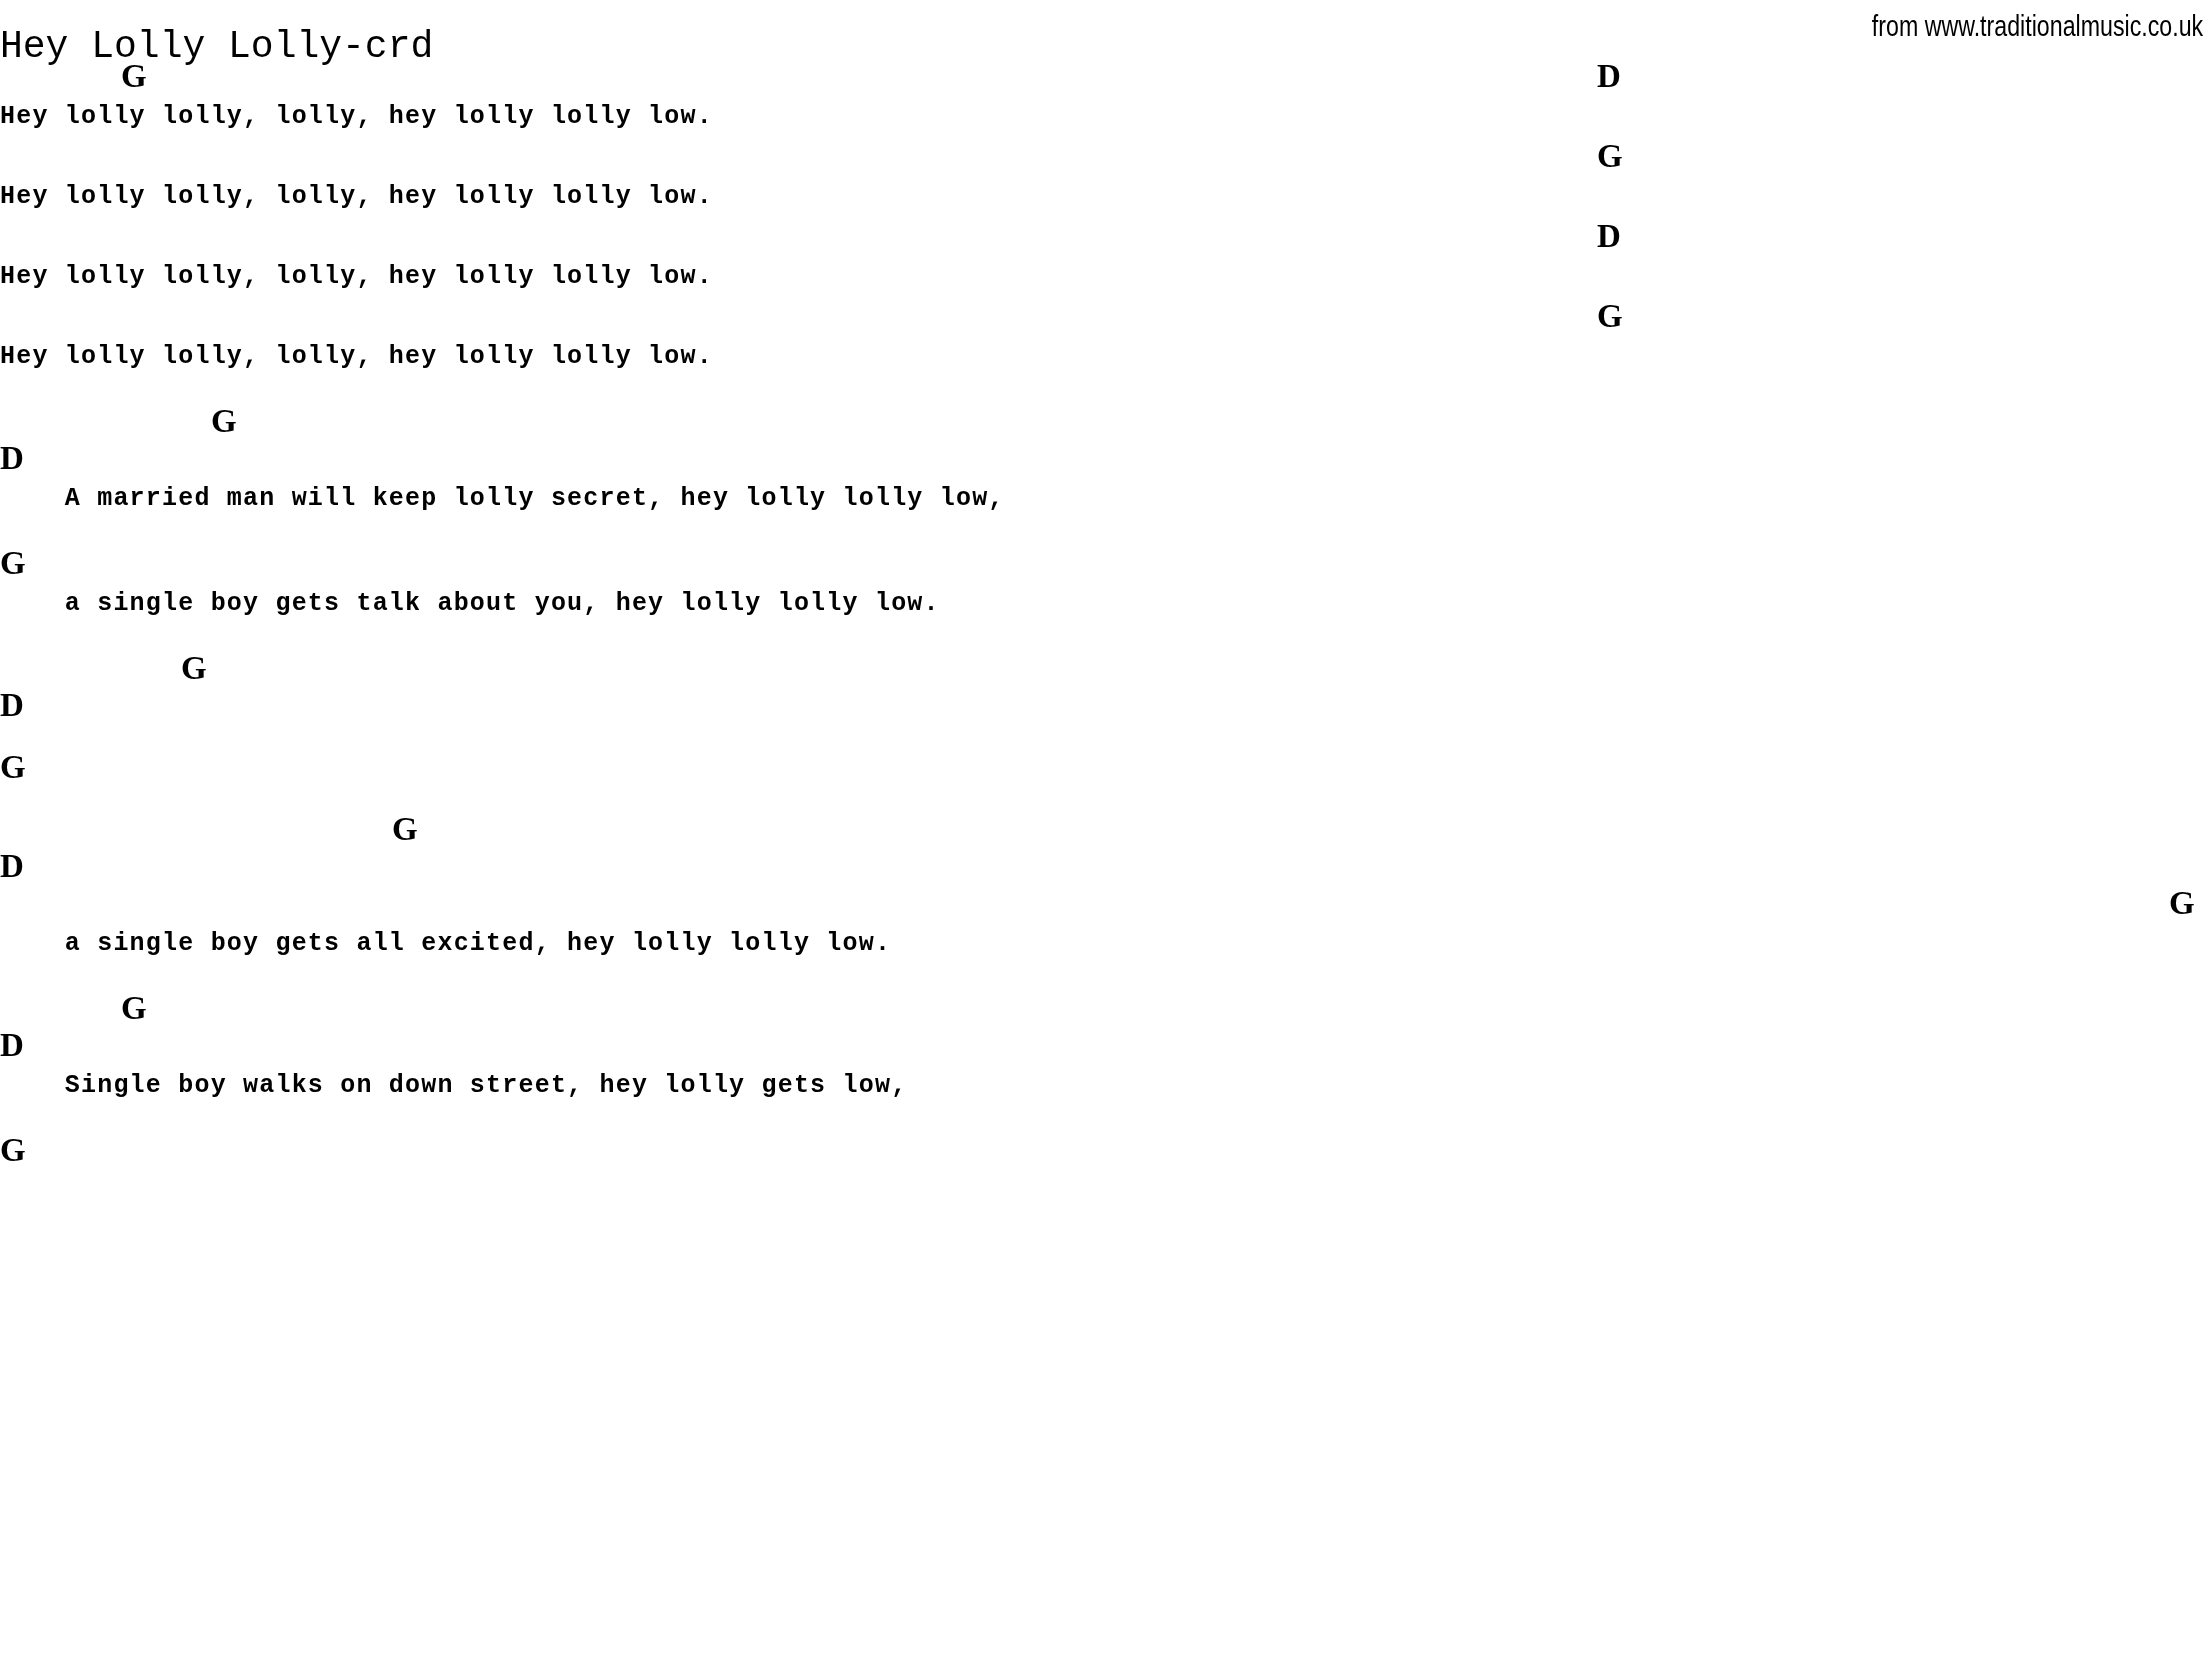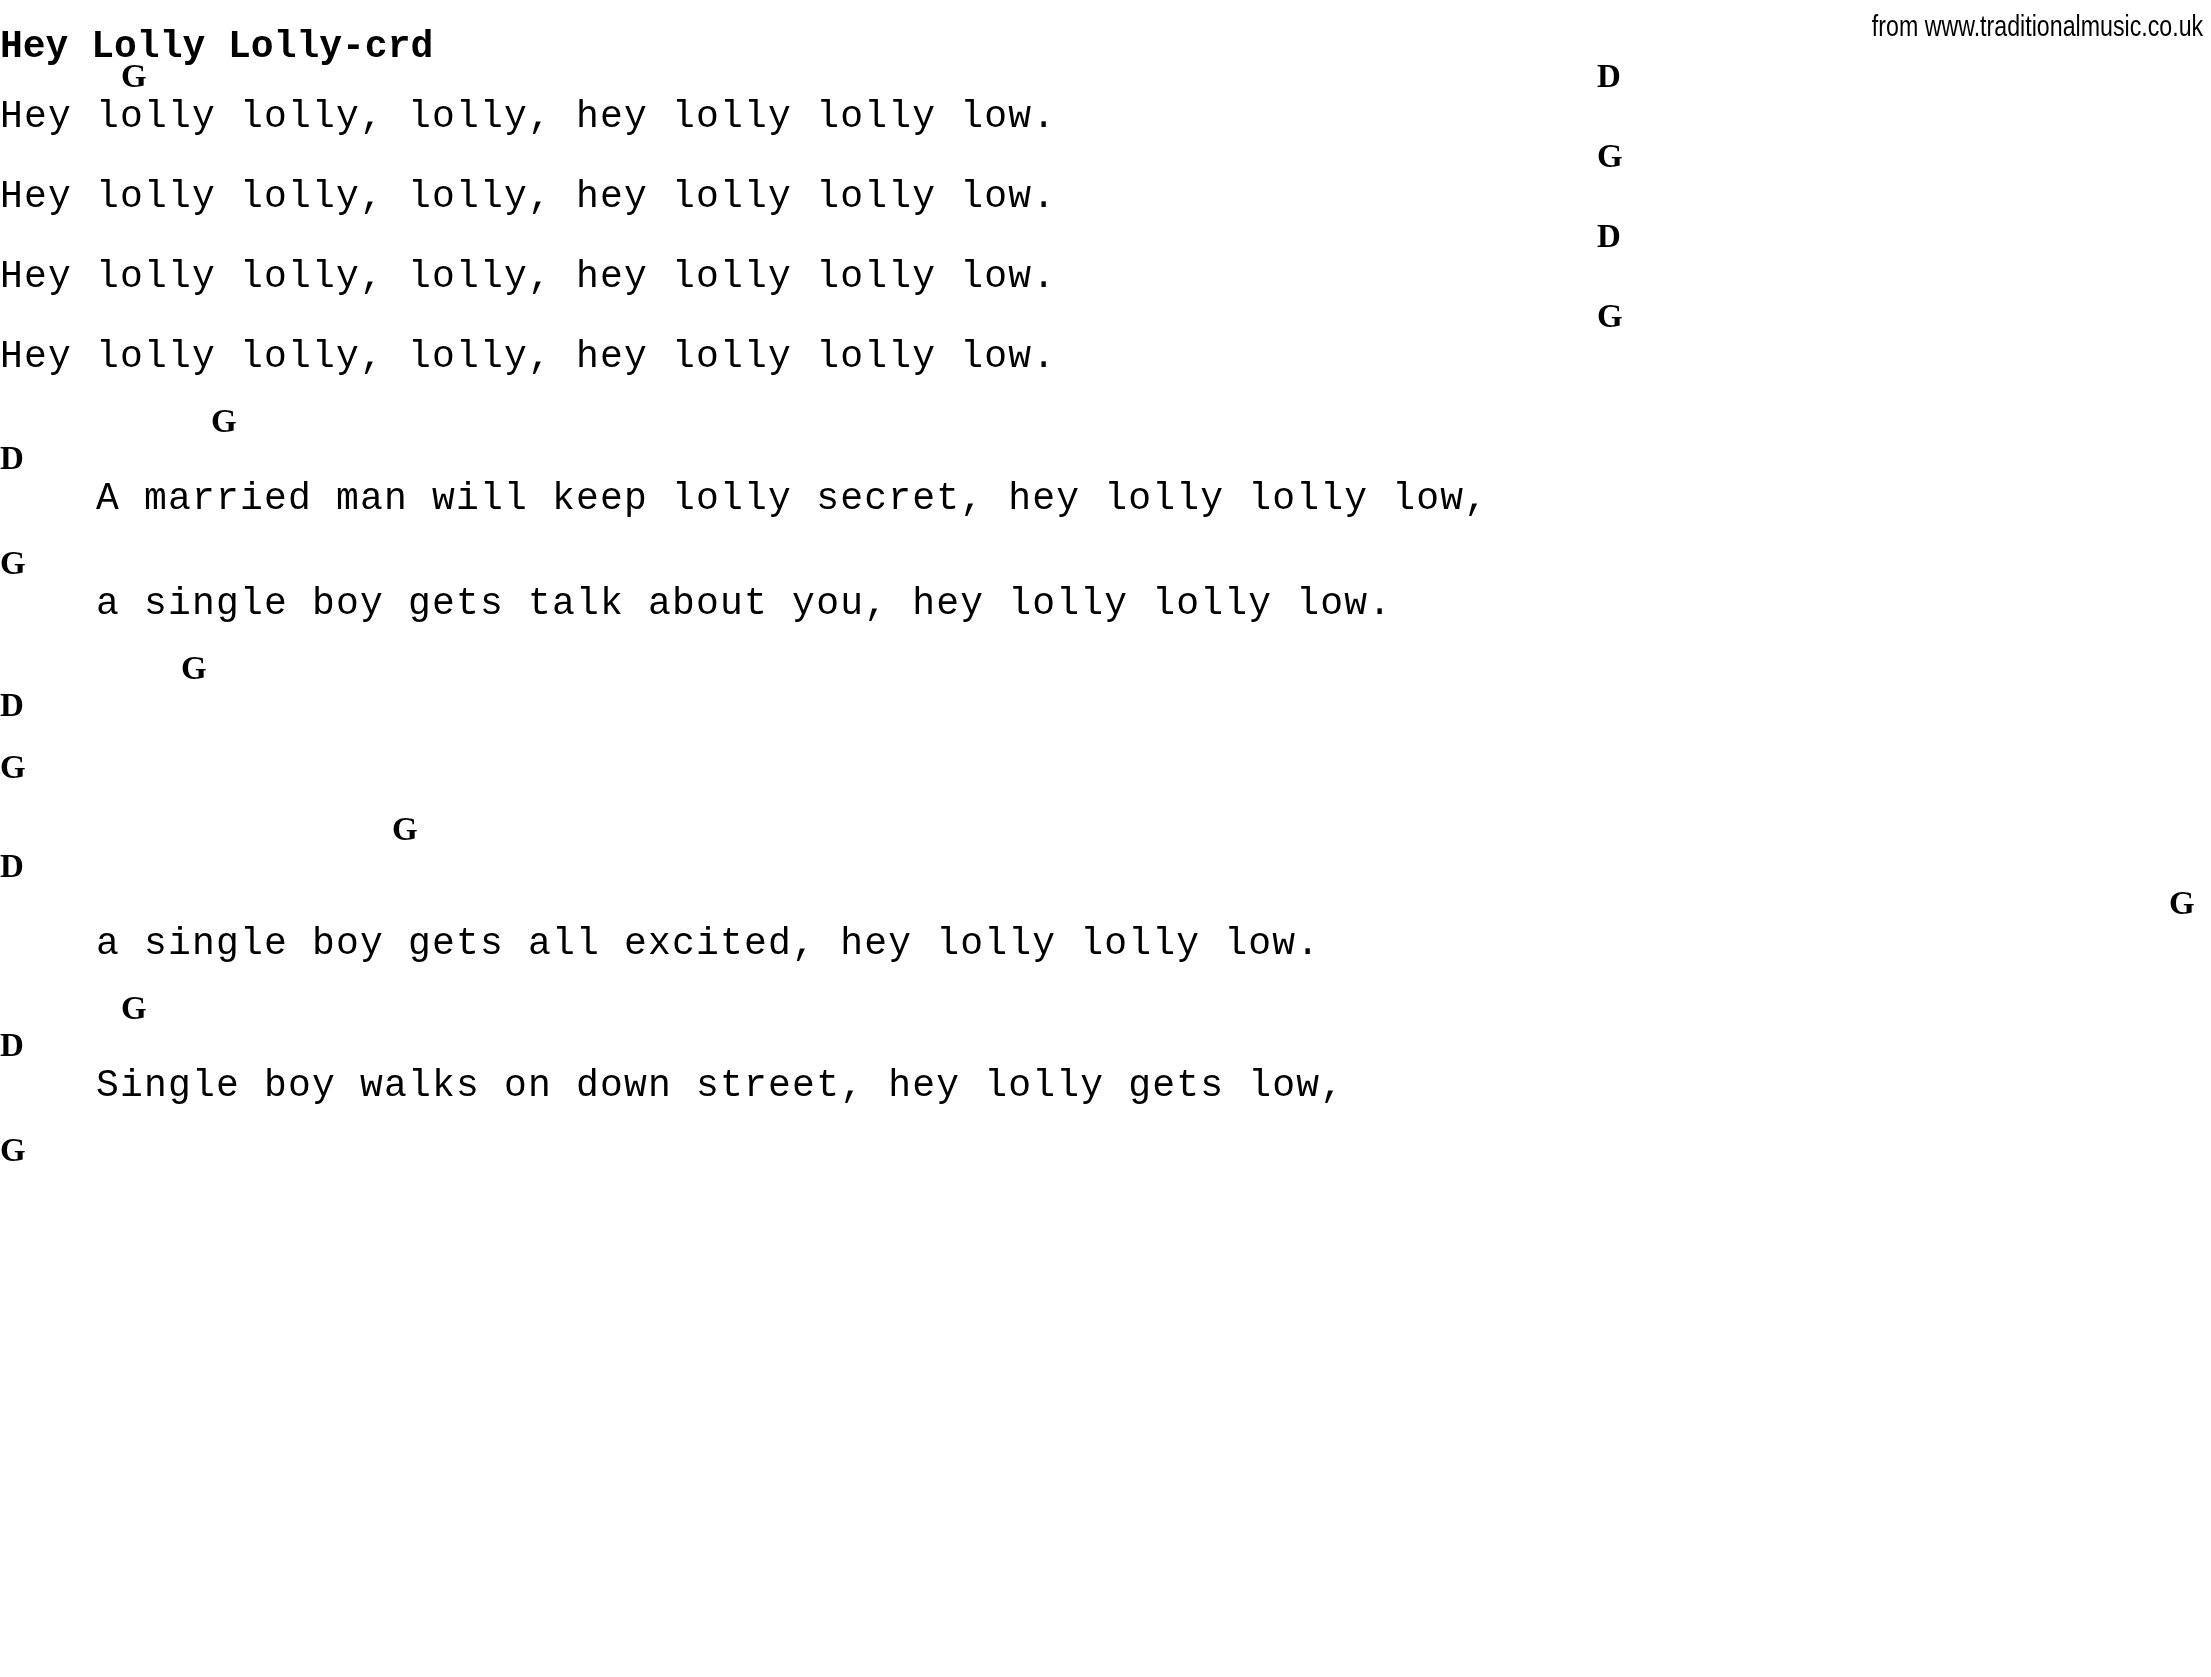--- a/index.html
+++ b/index.html
@@ -17,21 +17,21 @@
     color: #000000;
   }
 
   
   #page-title {
     position: absolute;
     left: 0px;
     top: 0px;
     font-family: "Liberation Mono", "DejaVu Sans Mono", monospace;
     font-size: 38px;
-    font-weight: bold;
+    font-weight: normal;
     letter-spacing: 0px;
     line-height: 43px;
     white-space: pre;
   }
 
   #attribution {
     position: absolute;
     right: 7.8px;
     top: 9.7px;
     font-family: "Liberation Sans Narrow", "Liberation Sans", "DejaVu Sans", sans-serif;
@@ -53,22 +53,22 @@
 
   .song-line {
     position: relative;
     height: 32px;
     white-space: pre;
     font-family: "Liberation Mono", "DejaVu Sans Mono", monospace;
   }
 
   
   .lyric-line {
-    font-size: 38px;
-    font-weight: normal;
+    font-size: 25px;
+    font-weight: bold;
     letter-spacing: 1.2px;
     line-height: 43px;
     height: 43px;
   }
 
   
   .chord-line {
     font-size: 33px;
     font-weight: bold;
     letter-spacing: 1.2px;

